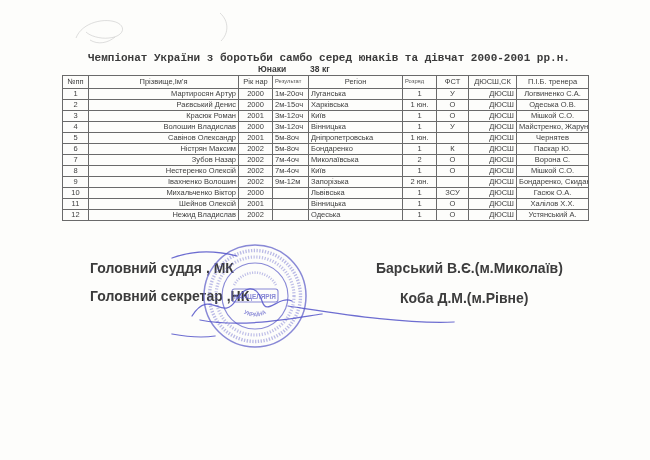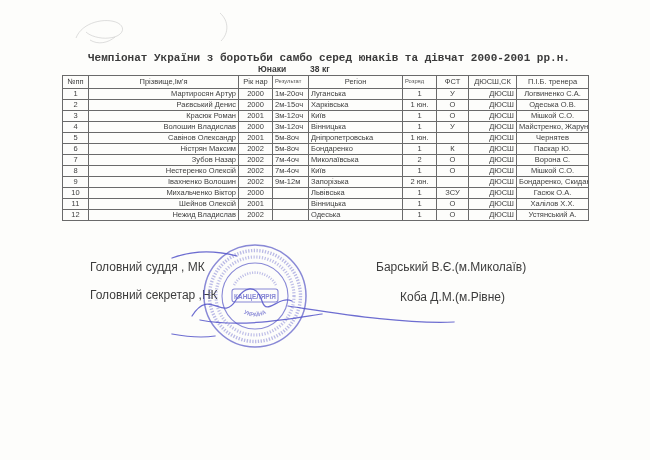--- a/index.html
+++ b/index.html
@@ -51,21 +51,21 @@
   table.protocol td{height:10px;font-size:7.5px;}
   td.c0{text-align:center;font-weight:700;}
   td.c1{text-align:right;}
   td.c2{text-align:center;}
   td.c3{text-align:left;font-size:6.3px;color:#4a4a4a;}
   td.c4{text-align:left;}
   td.c5{text-align:center;font-size:7px;}
   td.c6{text-align:center;}
   td.c7{text-align:right;}
   td.c8{text-align:center;}
-  .sig-row{position:absolute;font-size:12px;font-weight:400;color:#3c3c3c;white-space:nowrap;}
+  .sig-row{position:absolute;font-size:14px;font-weight:700;color:#3c3c3c;white-space:nowrap;}
   #sig-judge-label{top:260px;left:90px;}
   #sig-judge-name{top:260px;left:376px;}
   #sig-secretary-label{top:288px;left:90px;text-align:center;}
   #sig-secretary-name{top:290px;left:400px;}
   .stamp-svg{position:absolute;top:235px;left:170px;}
   .pencil-svg{position:absolute;top:8px;left:60px;}
 </style>
 </head>
 <body>
 

